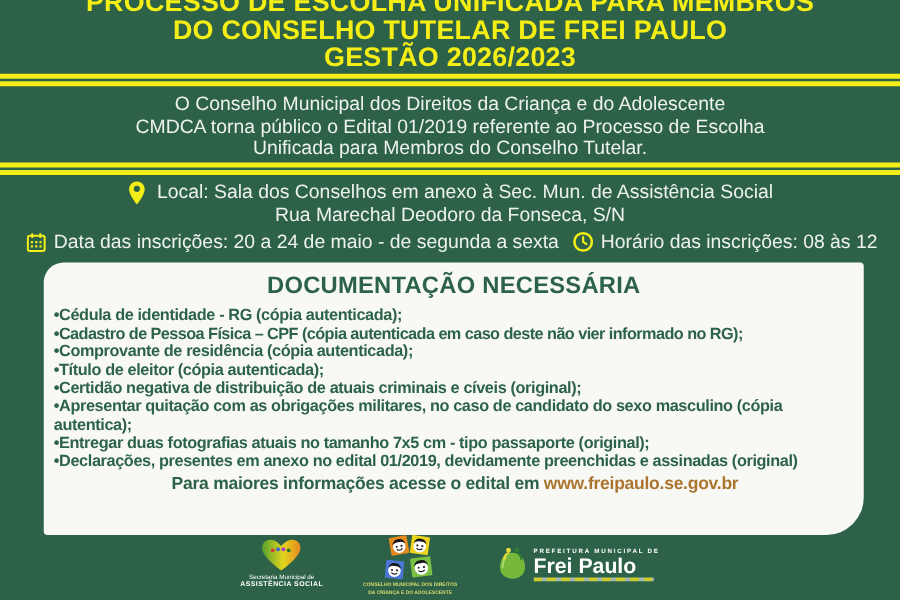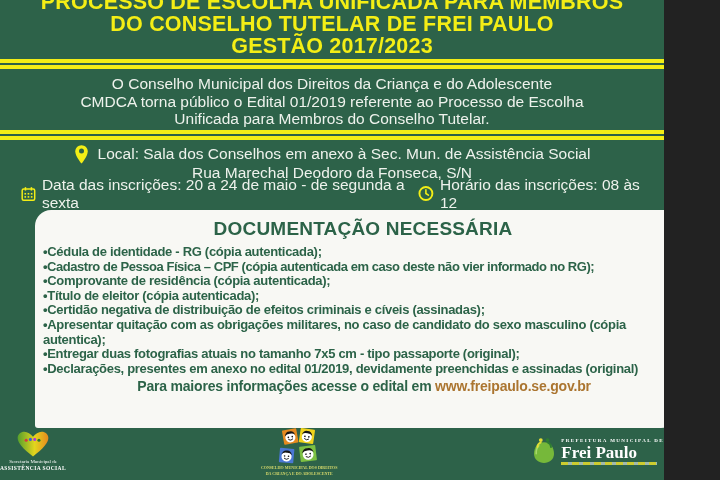--- a/index.html
+++ b/index.html
@@ -1,17 +1,17 @@
 <!DOCTYPE html>
 <html><head>
 <meta charset="utf-8">
 <style>
   html,body{margin:0;padding:0;background:#222;}
   .poster{
-    position:relative;width:664px;height:480px;overflow:hidden;
+    position:relative;width:720px;height:480px;overflow:hidden;
     background:#2d6249;
     font-family:"Liberation Sans",sans-serif;
   }
   
   .title{position:absolute;top:-9px;left:0;right:0;text-align:center;
     color:#f4ee15;font-weight:bold;font-size:21.5px;line-height:22px;letter-spacing:.2px;}
   
   .divider{position:absolute;left:0;width:100%;}
   .divider .bar1{height:3.5px;background:#f3ee16;}
   .divider .gap{height:2px;}
@@ -32,42 +32,42 @@
     background:#f8f8f4;border-radius:16px 3px 30px 3px;
     color:#2c6348;box-sizing:border-box;padding:4px 6px 0 6px;}
   .docbox h2{margin:4px 0 5px;text-align:center;font-size:19px;letter-spacing:.2px;color:#2c6348;}
   .docbox ul{list-style:none;margin:0;padding:0 2px;font-weight:bold;
     font-size:13px;line-height:14.6px;letter-spacing:-.3px;}
   .docbox ul li:nth-child(2){letter-spacing:-.45px;}
   .box-footer{margin:2px 0 0;padding-left:2px;font-weight:bold;font-size:14px;letter-spacing:-.2px;text-align:center;}
   .url{color:#ab7530;cursor:pointer;}
   
   .logos{position:absolute;left:0;right:0;bottom:3px;height:50px;
-    display:flex;justify-content:space-between;align-items:flex-start;gap:32px;font-family:Liberation Serif, serif;}
+    display:flex;justify-content:center;align-items:flex-start;gap:32px;}
   .logo{display:flex;flex-direction:column;align-items:center;}
   .logo-sms{margin-top:3px;}
   .logo-sms .cap1{font-size:5px;color:#fff;line-height:6px;}
   .logo-sms .cap2{font-size:5.5px;font-weight:bold;color:#fff;letter-spacing:.4px;line-height:7px;}
   .logo-cmdca .cap{font-size:4px;color:#d6d96b;line-height:5px;font-weight:bold;text-align:center;margin-top:1px;}
   .logo-pm{flex-direction:row;align-items:center;gap:5px;margin-top:9px;}
   .pm-text{display:flex;flex-direction:column;color:#fff;}
   .pm-line1{font-size:5px;letter-spacing:1.4px;font-weight:bold;line-height:6px;}
   .pm-line2{font-size:17px;font-weight:bold;line-height:17px;}
   .pm-tag{height:3px;margin-top:1px;width:96px;opacity:.85;
     background:repeating-linear-gradient(90deg,#e9df2b 0 7px,rgba(255,255,255,.65) 7px 11px);}
 </style>
 </head>
 <body>
 
 <div class="poster">
 
   <header class="title">
     <div>PROCESSO DE ESCOLHA UNIFICADA PARA MEMBROS</div>
     <div>DO CONSELHO TUTELAR DE FREI PAULO</div>
-    <div>GESTÃO 2017/2023</div>
+    <div>GESTÃO 2026/2023</div>
   </header>
 
   <div class="divider divider-a">
     <div class="bar1"></div>
     <div class="gap"></div>
     <div class="bar2"></div>
   </div>
 
   <section class="announcement">
     <div>O Conselho Municipal dos Direitos da Criança e do Adolescente</div>
@@ -119,21 +119,21 @@
     </div>
   </section>
 
   <section class="docbox">
     <h2>DOCUMENTAÇÃO NECESSÁRIA</h2>
     <ul>
       <li>•Cédula de identidade - RG (cópia autenticada);</li>
       <li>•Cadastro de Pessoa Física – CPF (cópia autenticada em caso deste não vier informado no RG);</li>
       <li>•Comprovante de residência (cópia autenticada);</li>
       <li>•Título de eleitor (cópia autenticada);</li>
-      <li>•Certidão negativa de distribuição de efeitos criminais e cíveis (assinadas);</li>
+      <li>•Certidão negativa de distribuição de atuais criminais e cíveis (original);</li>
       <li>•Apresentar quitação com as obrigações militares, no caso de candidato do sexo masculino (cópia autentica);</li>
       <li>•Entregar duas fotografias atuais no tamanho 7x5 cm - tipo passaporte (original);</li>
       <li>•Declarações, presentes em anexo no edital 01/2019, devidamente preenchidas e assinadas (original)</li>
     </ul>
     <p class="box-footer">
       <span>Para maiores informações acesse o edital em </span><span class="url">www.freipaulo.se.gov.br</span>
     </p>
   </section>
 
   <footer class="logos">

